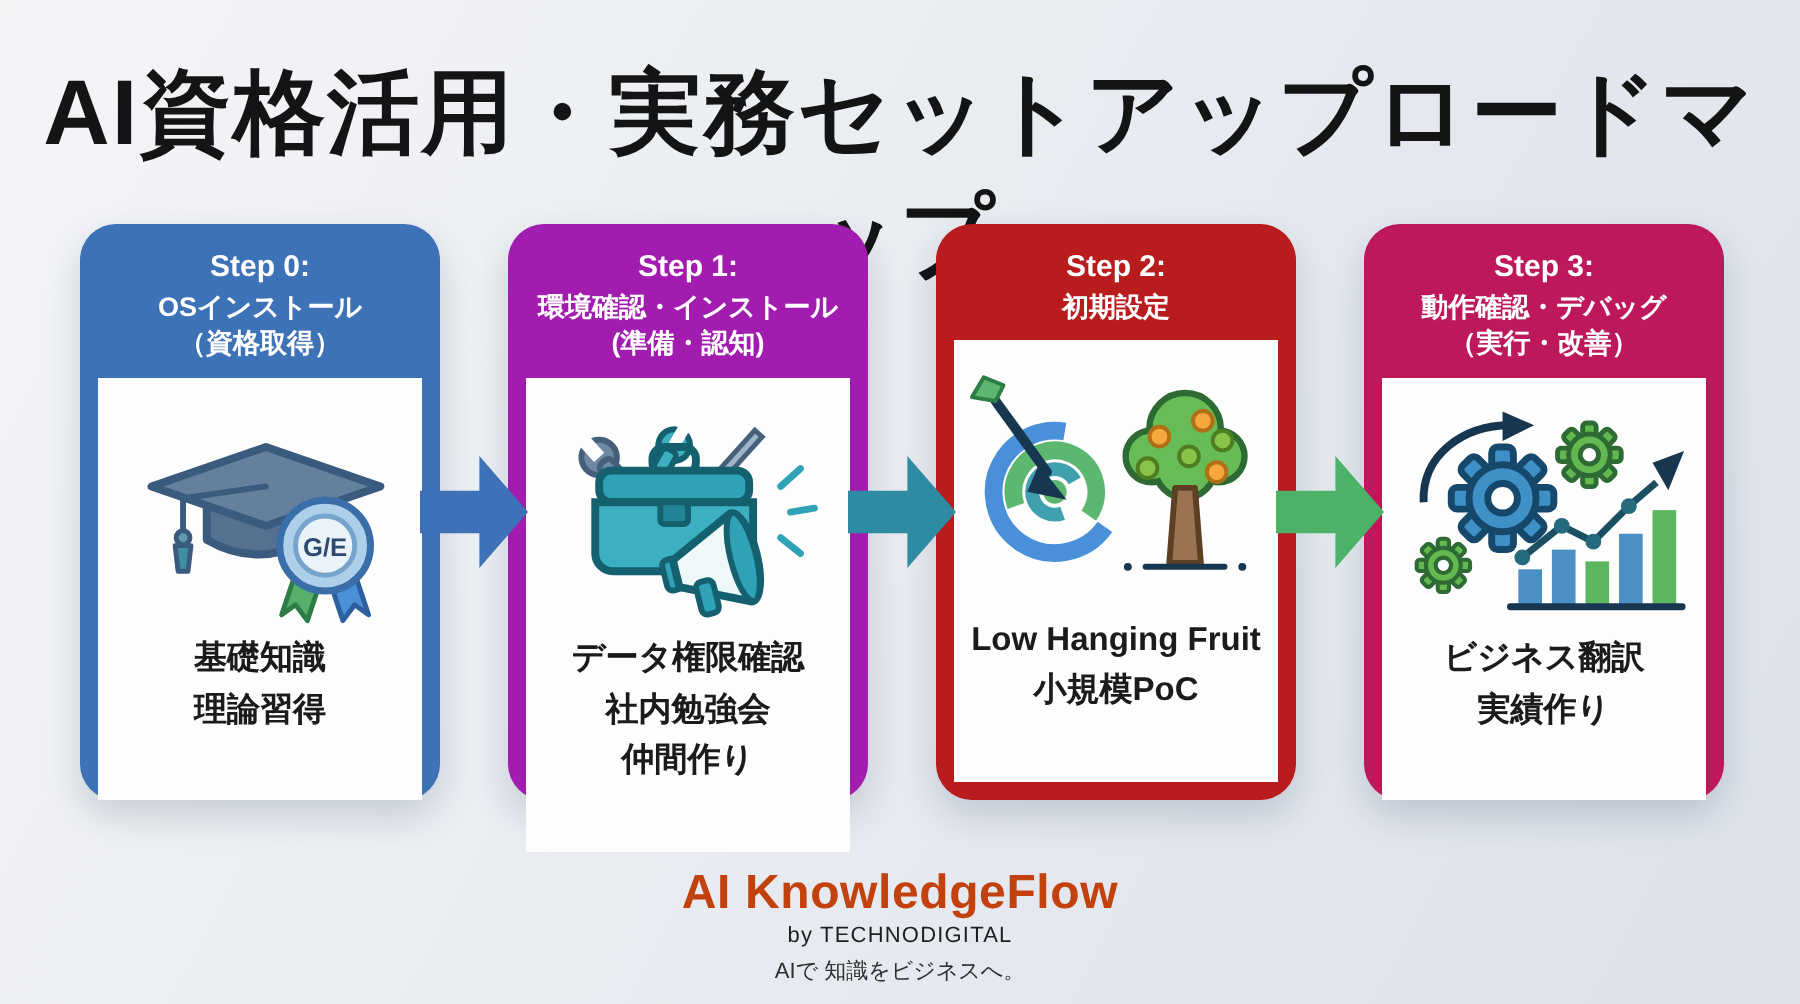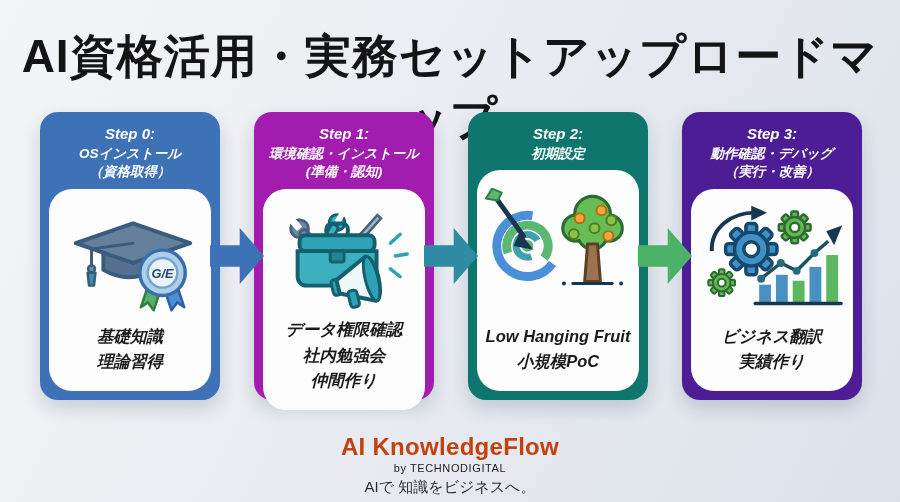--- a/index.html
+++ b/index.html
@@ -22,51 +22,50 @@
   .row {
     position:absolute; top:112px; left:40px; right:38px; height:288px;
     display:flex; align-items:stretch; justify-content:space-between;
   }
 
   .card {
     width:200px; border-radius:18px;
     padding:9px 9px 9px;
     display:flex; flex-direction:column;
     box-shadow: 0 8px 18px rgba(30,50,80,.18);
-    font-style: italic;
   }
   .card-header {
     color:#fff; text-align:center; font-weight:700;
     line-height:1.38; margin:3px 0 7px;
     font-size:13.5px;
   }
   .card-header .step-label { font-size:15px; }
   .card-body {
-    background:#fdfdfd; border-radius:23px; flex:1;
+    background:#fdfdfd; border-radius:0; flex:1;
     display:flex; flex-direction:column; align-items:center;
     justify-content:space-between;
-    padding:12px 6px 14px;
+    padding:12px 6px 30px;
   }
   .icon-wrap { height:116px; display:flex; align-items:center; justify-content:center; }
   .icon-wrap svg { width:148px; height:112px; }
   .card-items {
     text-align:center; font-size:16.5px; font-weight:700;
     color:#1b1b1b; line-height:1.55; padding-bottom:2px;
   }
 
   .arrow-slot { width:34px; display:flex; align-items:center; justify-content:center; position:relative; z-index:2; }
   .arrow {
     width:54px; height:56px; margin:0 -10px; flex:none;
     clip-path: polygon(0% 31%, 55% 31%, 55% 0%, 100% 50%, 55% 100%, 55% 69%, 0% 69%);
   }
 
   .footer { position:absolute; top:433px; left:0; right:0; text-align:center; }
   .brand { font-size:24px; font-weight:800; color:#c2410c; letter-spacing:.3px; }
   .byline { font-size:11px; font-weight:400; color:#1e1e1e; letter-spacing:.6px; margin-top:1px; }
-  .tagline { font-size:15px; color:#2e2e2e; margin-top:4px; }
+  .tagline { font-size:11px; color:#2e2e2e; margin-top:4px; }
 </style>
 </head>
 <body>
 
 <div class="stage">
 
   <h1 class="title">AI資格活用・実務セットアップロードマップ</h1>
 
   <div class="row">
 
@@ -149,21 +148,21 @@
           <div>社内勉強会</div>
           <div>仲間作り</div>
         </div>
       </div>
     </section>
 
     <div class="arrow-slot">
       <div class="arrow" style="background-color: rgb(46, 139, 163);"></div>
     </div>
 
-    <section class="card" style="background-color: #0f766e;">
+    <section class="card" style="background-color: #b91c1c;">
       <header class="card-header">
         <div class="step-label">Step 2:</div>
         <div>初期設定</div>
       </header>
       <div class="card-body">
         <span class="icon-wrap">
           <svg viewBox="0 0 150 112">
             <g transform="translate(44,62)">
               <circle r="31" fill="none" stroke="#4a90d9" stroke-width="9" stroke-dasharray="132 64" transform="rotate(35)"></circle>
               <circle r="21" fill="none" stroke="#5cb870" stroke-width="9" stroke-dasharray="86 46" transform="rotate(160)"></circle>
@@ -205,21 +204,21 @@
           <div>Low Hanging Fruit</div>
           <div>小規模PoC</div>
         </div>
       </div>
     </section>
 
     <div class="arrow-slot">
       <div class="arrow" style="background-color: rgb(75, 178, 104);"></div>
     </div>
 
-    <section class="card" style="background-color: #4c1d95;">
+    <section class="card" style="background-color: #be185d;">
       <header class="card-header">
         <div class="step-label">Step 3:</div>
         <div>動作確認・デバッグ</div>
         <div>（実行・改善）</div>
       </header>
       <div class="card-body">
         <span class="icon-wrap">
           <svg viewBox="0 0 150 112">
             <path d="M14,48 C13,24 34,9 58,9" fill="none" stroke="#17364f" stroke-width="4"></path>
             <polygon points="54,2 70,9 54,17" fill="#17364f"></polygon>

